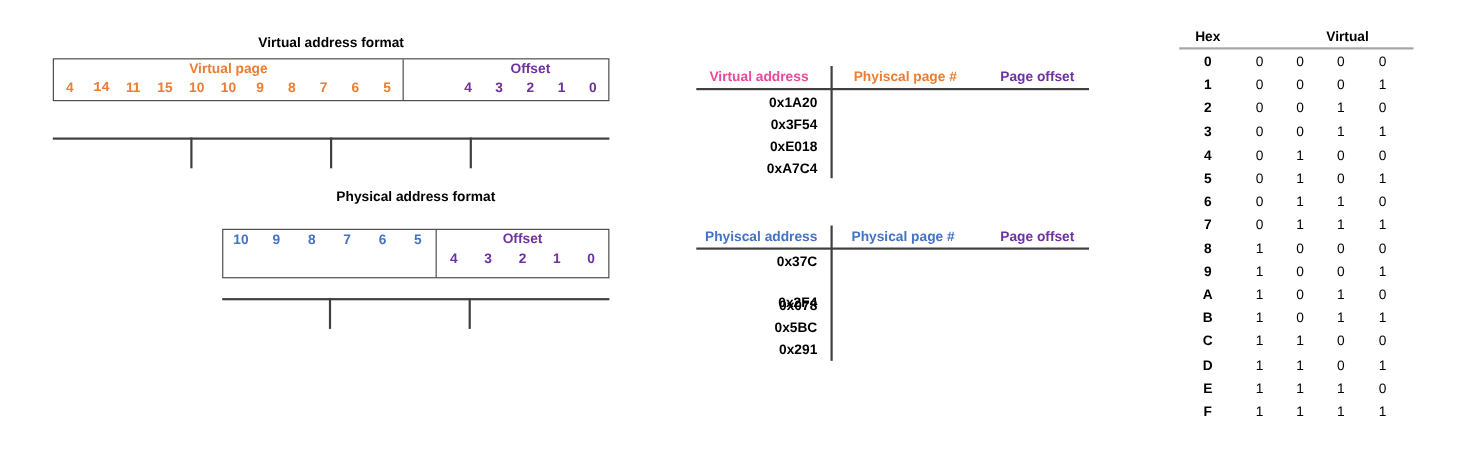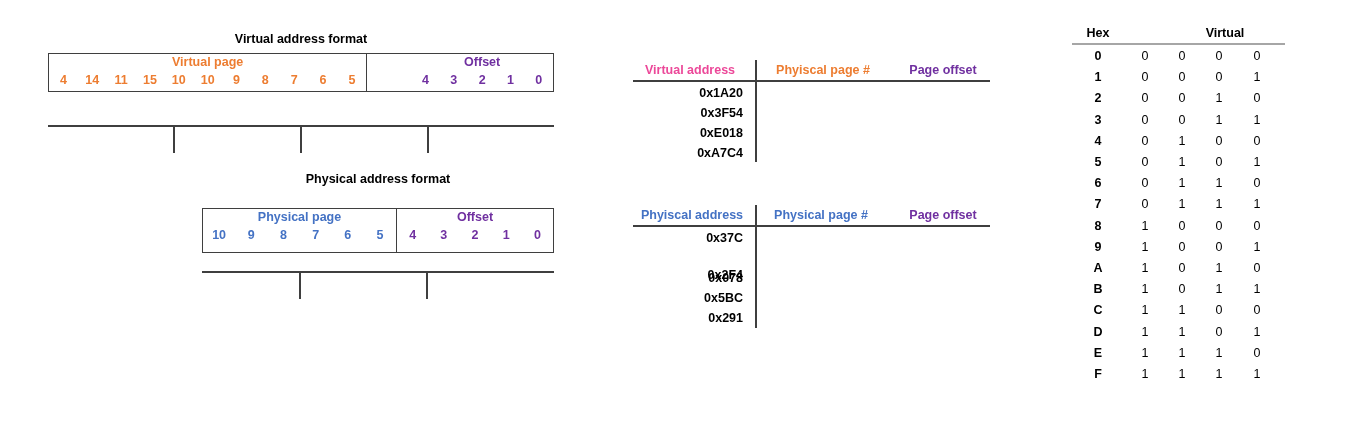--- a/index.html
+++ b/index.html
@@ -144,21 +144,21 @@
 
 <div class="abs" style="left:48px; top:32px; width:506px;">
   <div class="fmt-title">Virtual address format</div>
 </div>
 
 <div class="fmt-box abs" style="left:48px; top:53px; width:506px; height:39px;gap:44px;">
   <div class="fmt-seg right-div" style="width:348px;">
     <div class="seg-label" style="color: rgb(237, 125, 49);">Virtual page</div>
     <div class="seg-bits">
         <div class="bit" style="color: rgb(237, 125, 49);">4</div>
-        <div class="bit" style="color: rgb(237, 125, 49);">14</div>
+        <div class="bit" style="color: rgb(237, 125, 49); font-family: Liberation Mono, monospace;">14</div>
         <div class="bit" style="color: rgb(237, 125, 49);">11</div>
         <div class="bit" style="color: rgb(237, 125, 49);">15</div>
         <div class="bit" style="color: rgb(237, 125, 49);">10</div>
         <div class="bit" style="color: rgb(237, 125, 49);">10</div>
         <div class="bit" style="color: rgb(237, 125, 49);">9</div>
         <div class="bit" style="color: rgb(237, 125, 49);">8</div>
         <div class="bit" style="color: rgb(237, 125, 49);">7</div>
         <div class="bit" style="color: rgb(237, 125, 49);">6</div>
         <div class="bit" style="color: rgb(237, 125, 49);">5</div>
       </div>
@@ -181,21 +181,20 @@
   <div class="ruler-tick" style="left:252px;"></div>
   <div class="ruler-tick" style="left:379px;"></div>
 </div>
 
 <div class="abs" style="left:202px; top:172px; width:352px;">
   <div class="fmt-title">Physical address format</div>
 </div>
 
 <div class="fmt-box abs" style="left:202px; top:208px; width:352px; height:45px;">
   <div class="fmt-seg right-div" style="width:194px;">
-    <div class="seg-label" style="color: rgb(68, 114, 196);">Physical page</div>
     <div class="seg-bits">
         <div class="bit" style="color: rgb(68, 114, 196);">10</div>
         <div class="bit" style="color: rgb(68, 114, 196);">9</div>
         <div class="bit" style="color: rgb(68, 114, 196);">8</div>
         <div class="bit" style="color: rgb(68, 114, 196);">7</div>
         <div class="bit" style="color: rgb(68, 114, 196);">6</div>
         <div class="bit" style="color: rgb(68, 114, 196);">5</div>
       </div>
   </div>
   <div class="fmt-seg" style="width:156px;">

